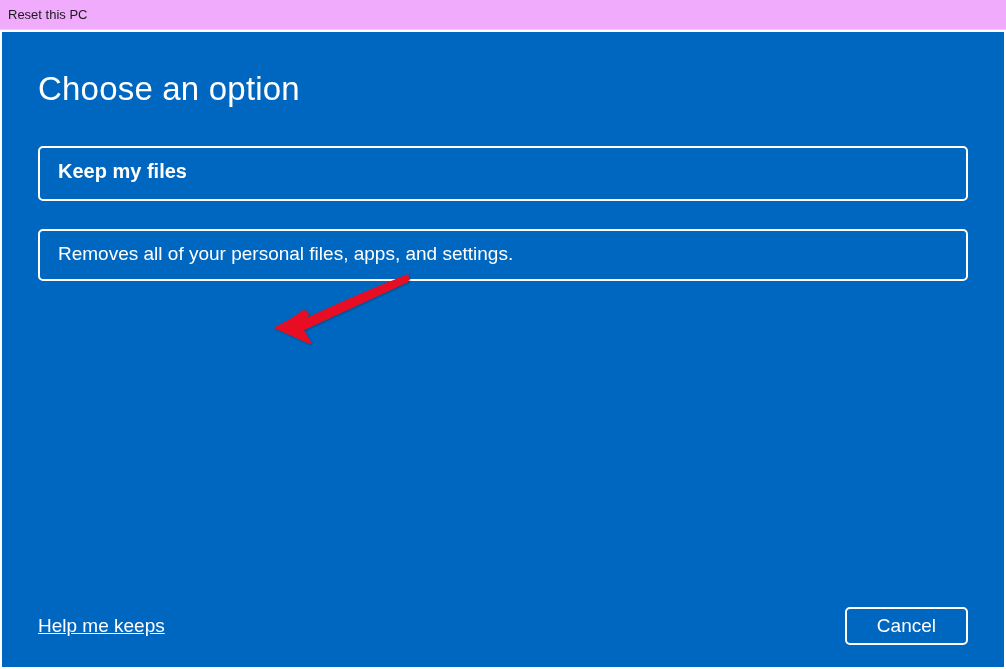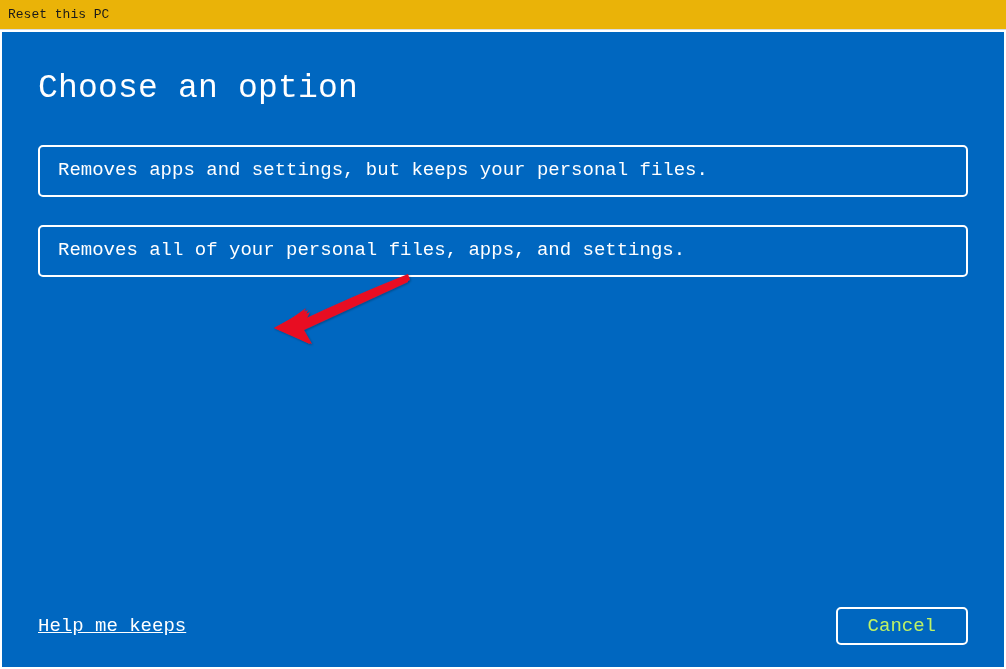--- a/index.html
+++ b/index.html
@@ -9,38 +9,36 @@
     }
     body {
       font-family: "Segoe UI", -apple-system, BlinkMacSystemFont, sans-serif;
       width: 1006px;
       height: 669px;
       overflow: hidden;
       background: #fff;
     }
     .titlebar {
       height: 30px;
-      background: #eab308;
+      background: #f0abfc;
       border-bottom: 1px solid #d8dde2;
       display: flex;
       align-items: center;
       padding-left: 8px;
       font-size: 13px;
       color: #1a1a1a;
-      font-family: Liberation Mono, monospace;
     }
     .blue-panel {
       position: relative;
       margin: 2px;
       width: calc(100% - 4px);
       height: calc(100% - 34px);
       background: #0067c0;
       color: #ffffff;
       padding: 38px 36px 16px 36px;
-      font-family: Liberation Mono, monospace;
     }
     .heading {
       font-size: 33px;
       font-weight: 300;
       margin-bottom: 38px;
       letter-spacing: 0.2px;
     }
     .option-card {
       border: 2px solid #ffffff;
       border-radius: 5px;
@@ -78,21 +76,21 @@
       color: #ffffff;
       font-size: 19px;
       text-decoration: underline;
       cursor: pointer;
       font-weight: 300;
     }
     .cancel-btn {
       border: 2px solid #ffffff;
       border-radius: 5px;
       background: transparent;
-      color: #bef264;
+      color: #ffffff;
       font-size: 19px;
       font-family: inherit;
       padding: 6px 30px;
       cursor: pointer;
       font-weight: 300;
     }
     .arrow-annotation {
       position: absolute;
       left: 266px;
       top: 236px;
@@ -103,21 +101,21 @@
 <body>
 
 <div class="titlebar">
   <span>Reset this PC</span>
 </div>
 
 <div class="blue-panel">
   <h1 class="heading">Choose an option</h1>
 
   <button class="option-card">
-    <span class="option-desc">Removes apps and settings, but keeps your personal files.</span>
+    <span class="option-title">Keep my files</span>
   </button>
 
   <button class="option-card">
     <span class="option-desc">Removes all of your personal files, apps, and settings.</span>
   </button>
 
   <svg class="arrow-annotation" width="150" height="80">
     <defs>
       <filter id="ds" x="-20%" y="-20%" width="140%" height="140%">
         <feDropShadow dx="1" dy="1" stdDeviation="1" flood-color="#000" flood-opacity="0.3"></feDropShadow>

